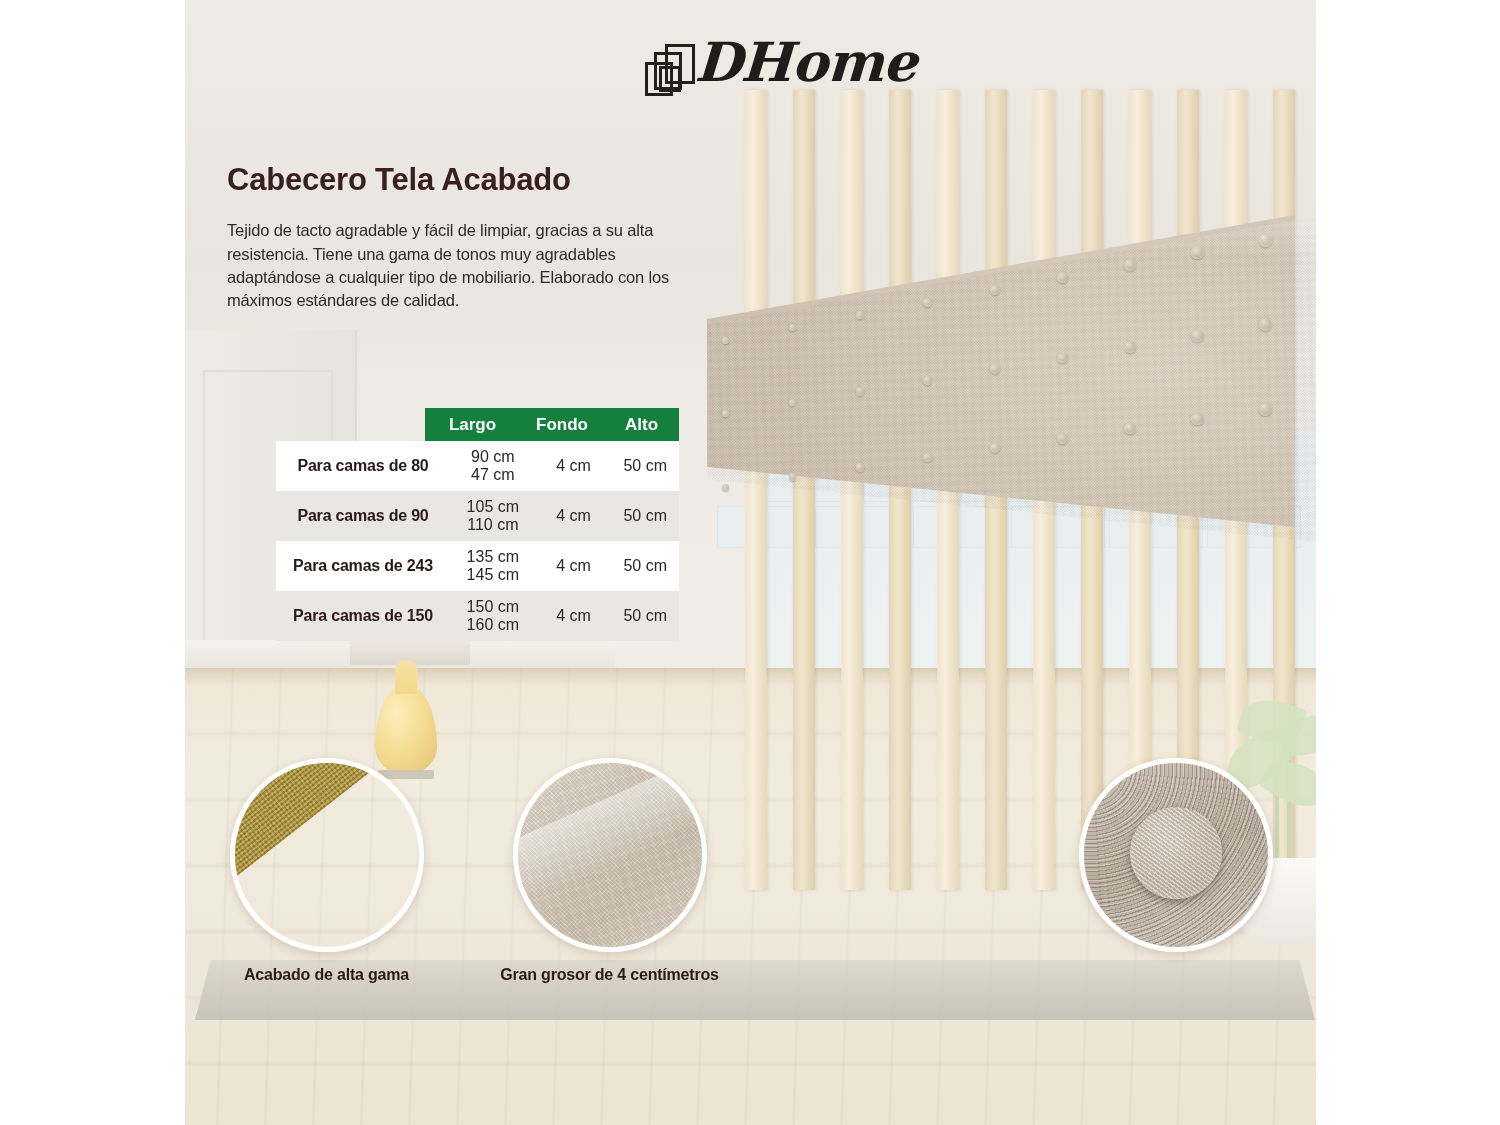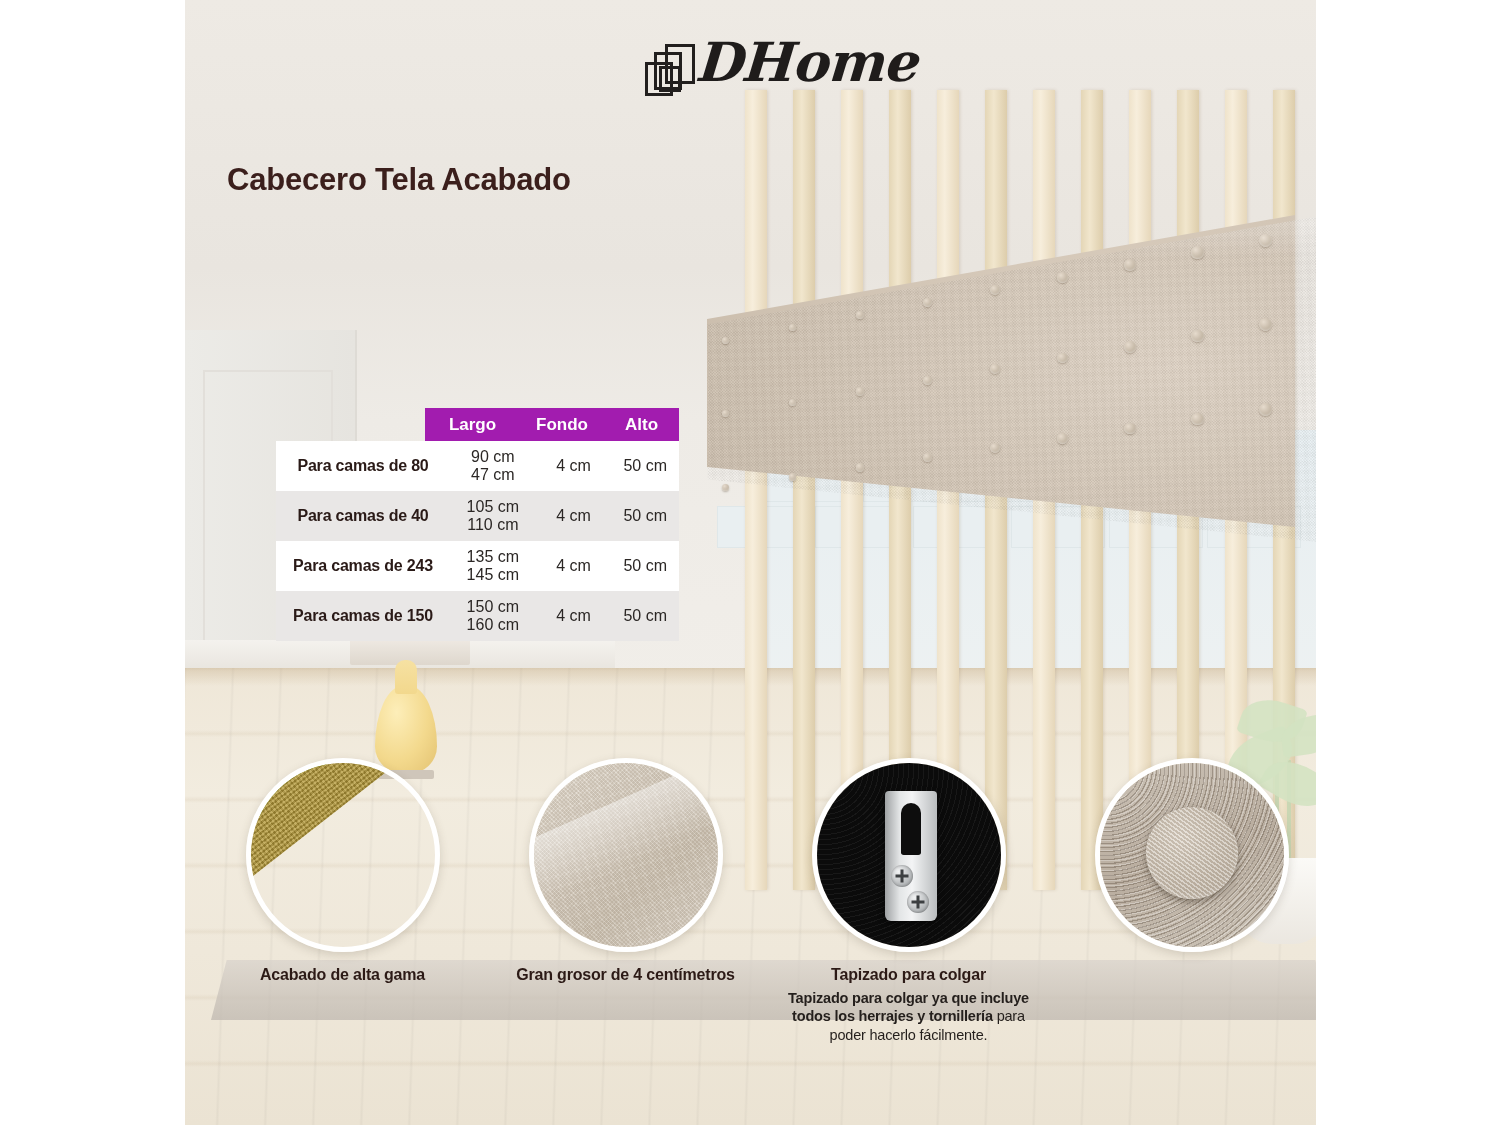--- a/index.html
+++ b/index.html
@@ -130,21 +130,21 @@
   }
   .h-desc{
     font-size:16.5px;line-height:1.42;color:#2e2b28;margin:0;
     letter-spacing:-.15px;
   }
 
   
   .table{position:absolute;left:47px;top:408px;width:447px;}
   .thead{
     margin-left:193px;width:254px;height:33px;
-    background:#a21caf;
+    background:#15803d;
     display:flex;align-items:center;
   }
   .thead span{
     color:#ffffff;font-size:17px;font-weight:600;text-align:center;
   }
   .th-largo{width:95px;}
   .th-fondo{width:84px;}
   .th-alto{width:75px;}
 
   .trow{
@@ -188,21 +188,21 @@
     box-shadow:0 1px 2px rgba(90,70,50,.35), inset 0 -1px 2px rgba(255,255,255,.35);
   }
   .hb-edge{
     position:absolute;left:0;top:0;width:100%;height:100%;
     clip-path:polygon(2% 26%, 100% 0%, 100% 78%, 2% 63%);
     background:linear-gradient(180deg,rgba(255,255,255,.18) 0 3%,rgba(0,0,0,0) 10%,
                rgba(0,0,0,0) 86%,rgba(0,0,0,.14) 100%);
   }
 
   
-  .features{position:absolute;left:16px;top:758px;width:971px;height:367px;}
+  .features{position:absolute;left:0;top:758px;width:971px;height:367px;}
   .plank{
     position:absolute;left:10px;top:202px;width:1120px;height:60px;
     background:linear-gradient(180deg,#d8d2cb,#c9c2ba 55%,#bdb6ae);
     clip-path:polygon(1.4% 0%, 98.6% 0%, 100% 100%, 0% 100%);
     opacity:.72;
   }
   .feat{position:absolute;top:0;width:283px;text-align:center;}
   .circle{
     position:relative;margin:0 auto;width:184px;height:184px;border-radius:50%;
     border:5px solid #ffffff;overflow:hidden;
@@ -350,40 +350,41 @@
       <div class="logo-sq" style="left:0;top:18px;width:22px;height:28px;"></div>
       <div class="logo-sq" style="left:9px;top:8px;width:22px;height:32px;"></div>
       <div class="logo-sq" style="left:20px;top:0px;width:24px;height:34px;"></div>
       <div class="logo-sq" style="left:14px;top:22px;width:16px;height:20px;"></div>
     </div>
     <div class="logo-text">DHome</div>
   </div>
 
   <div class="headline">
     <h1 class="h-title">Cabecero Tela Acabado</h1>
+    <p class="h-desc">Tejido de tacto agradable y fácil de limpiar, gracias a su alta resistencia. Tiene una gama de tonos muy agradables adaptándose a cualquier tipo de mobiliario. Elaborado con los máximos estándares de calidad.</p>
   </div>
 
   <div class="table">
     <div class="thead">
       <span class="th-largo">Largo</span>
       <span class="th-fondo">Fondo</span>
       <span class="th-alto">Alto</span>
     </div>
 
     <div class="trow odd">
       <div class="td-label">Para camas de 80</div>
       <div class="td-largo">
           <div>90 cm</div>
           <div>47 cm</div>
         </div>
       <div class="td-fondo">4 cm</div>
       <div class="td-alto">50 cm</div>
     </div>
     <div class="trow even">
-      <div class="td-label">Para camas de 40</div>
+      <div class="td-label">Para camas de 90</div>
       <div class="td-largo">
           <div>105 cm</div>
           <div>110 cm</div>
         </div>
       <div class="td-fondo">4 cm</div>
       <div class="td-alto">50 cm</div>
     </div>
     <div class="trow odd">
       <div class="td-label">Para camas de 243</div>
       <div class="td-largo">
@@ -458,34 +459,20 @@
 
     <div class="feat" style="left:283px;">
       <div class="circle">
         <div class="thickfab"></div>
       </div>
       <div class="cap">
         <p class="cap-title">Gran grosor de 4 centímetros</p>
       </div>
     </div>
 
-    <div class="feat" style="left:566px;">
-      <div class="circle">
-        <div class="blackfab"></div>
-        <div class="bracket">
-          <div class="bracket-slot"></div>
-          <div class="screw" style="left:6px;top:74px;"></div>
-          <div class="screw" style="left:22px;top:100px;"></div>
-        </div>
-      </div>
-      <div class="cap">
-        <p class="cap-title">Tapizado para colgar</p>
-        <p class="cap-body"><b>Tapizado para colgar ya que incluye todos los herrajes y tornillería</b> para poder hacerlo fácilmente.</p>
-      </div>
-    </div>
 
     <div class="feat" style="left:849px;">
       <div class="circle">
         <div class="buttonfab"></div>
         <div class="big-button"></div>
       </div>
       <div class="cap">
       </div>
     </div>
   </div>

